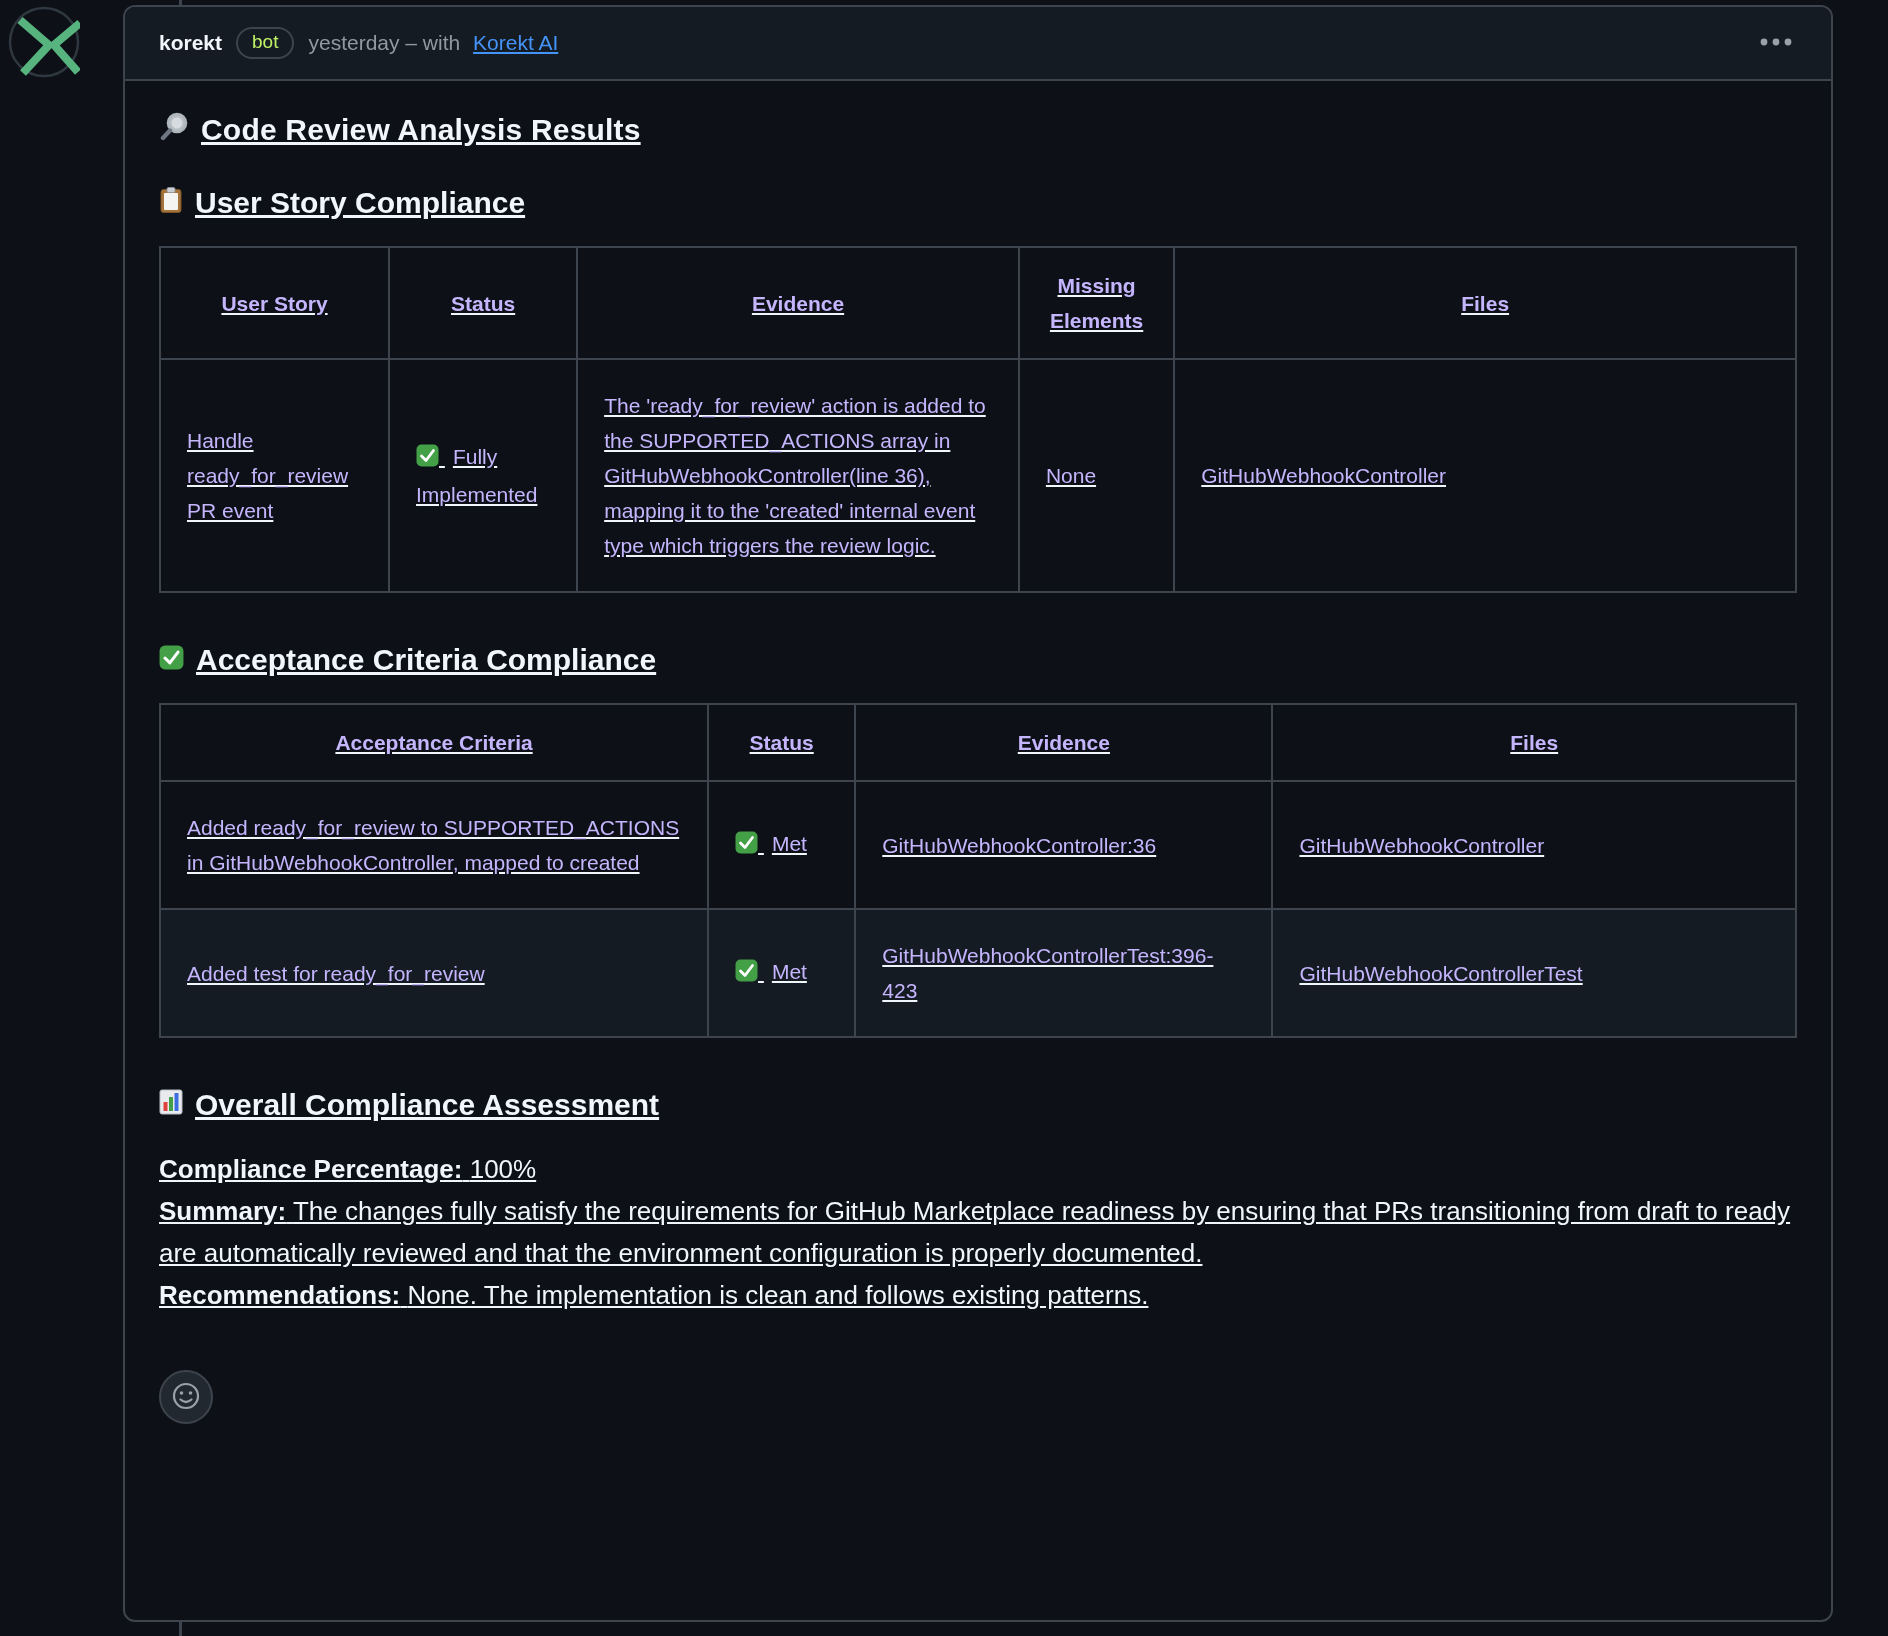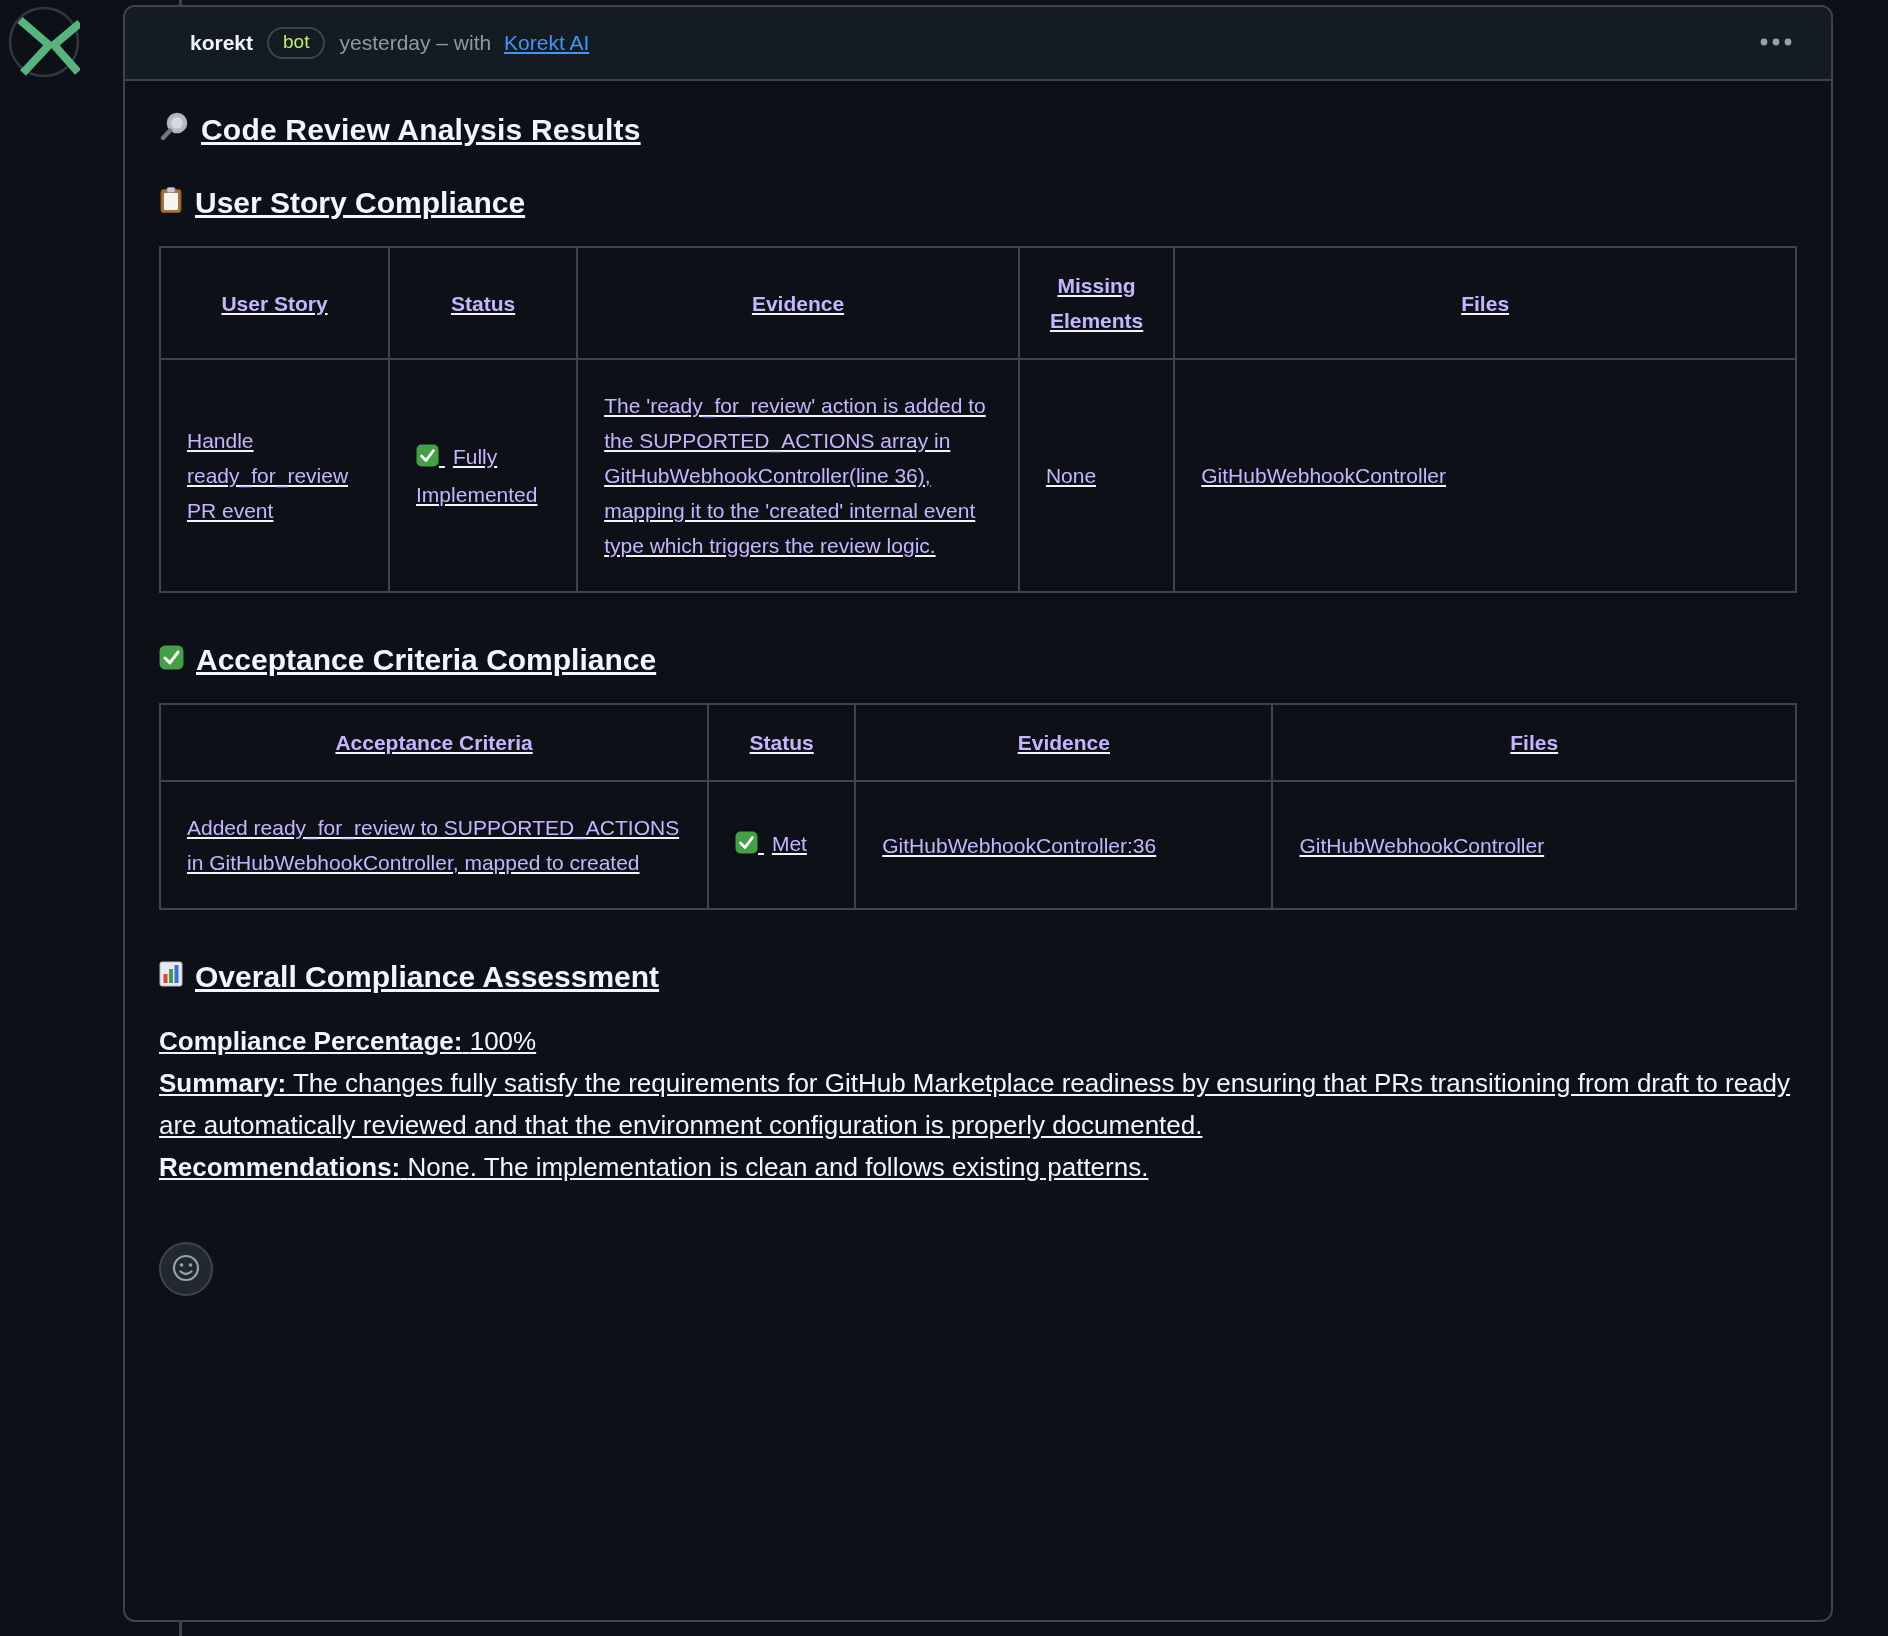--- a/index.html
+++ b/index.html
@@ -27,21 +27,21 @@
     background:#0d1117;
   }
   .comment-header {
     height:74px; background:#151b23;
     border-bottom:2px solid #3d444d;
     border-radius:10px 10px 0 0;
     display:flex; align-items:center;
     padding:0 34px;
     font-size:21px;
   }
-  .author { font-weight:bold; color:#f0f6fc; cursor:pointer;margin-left:31px; }
+  .author { font-weight:bold; color:#f0f6fc; cursor:pointer; }
   .bot-badge {
     margin-left:14px;
     border:2px solid #3d444d; border-radius:999px;
     padding:2px 14px 4px 14px;
     font-size:19px; color:#bef264; line-height:1.2;
   }
   .header-meta { margin-left:14px; color:#9198a1; }
   .header-meta .timestamp { cursor:pointer; }
   .ai-link { color:#4493f8; text-decoration:underline; margin-left:7px; cursor:pointer; }
   .header-spacer { flex:1; }
@@ -214,20 +214,33 @@
             <span class="chk">
               <svg width="23" height="23" viewBox="0 0 23 23">
                 <rect x="0.5" y="0.5" width="22" height="22" rx="5" fill="#43a047"></rect>
                 <path d="M5.5 12 L10 16.5 L17.5 6.5" fill="none" stroke="#ffffff" stroke-width="2.8" stroke-linecap="round" stroke-linejoin="round"></path>
               </svg>
             </span><span>Met</span>
           </td>
           <td>GitHubWebhookController:36</td>
           <td>GitHubWebhookController</td>
         </tr>
+        <tr>
+          <td>Added test for ready_for_review</td>
+          <td class="status-cell">
+            <span class="chk">
+              <svg width="23" height="23" viewBox="0 0 23 23">
+                <rect x="0.5" y="0.5" width="22" height="22" rx="5" fill="#43a047"></rect>
+                <path d="M5.5 12 L10 16.5 L17.5 6.5" fill="none" stroke="#ffffff" stroke-width="2.8" stroke-linecap="round" stroke-linejoin="round"></path>
+              </svg>
+            </span><span>Met</span>
+          </td>
+          <td>GitHubWebhookControllerTest:396-423</td>
+          <td>GitHubWebhookControllerTest</td>
+        </tr>
       </tbody>
     </table>
 
     <h3 class="section-heading gap-lg">
       <span class="ico">
         <svg width="24" height="26" viewBox="0 0 24 26">
           <rect x="1" y="1" width="22" height="24" rx="2" fill="#e8eaed" stroke="#b7bdc4" stroke-width="1"></rect>
           <rect x="4.5" y="13" width="4" height="9" fill="#e0433d"></rect>
           <rect x="10" y="8" width="4" height="14" fill="#43a047"></rect>
           <rect x="15.5" y="4" width="4" height="18" fill="#3b6fe0"></rect>

